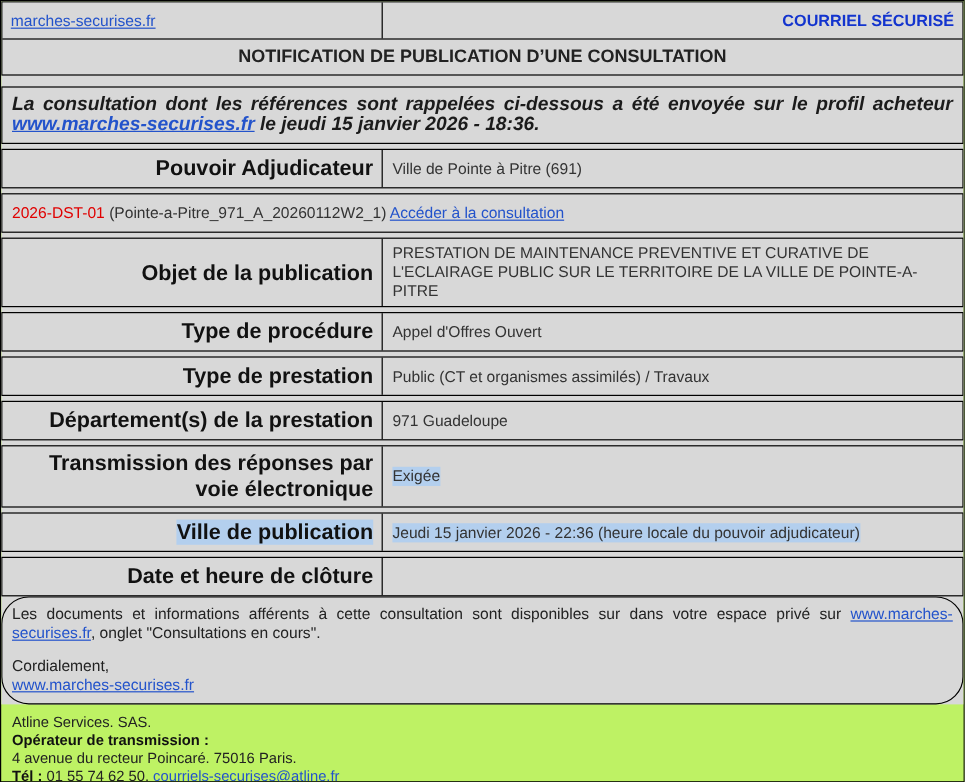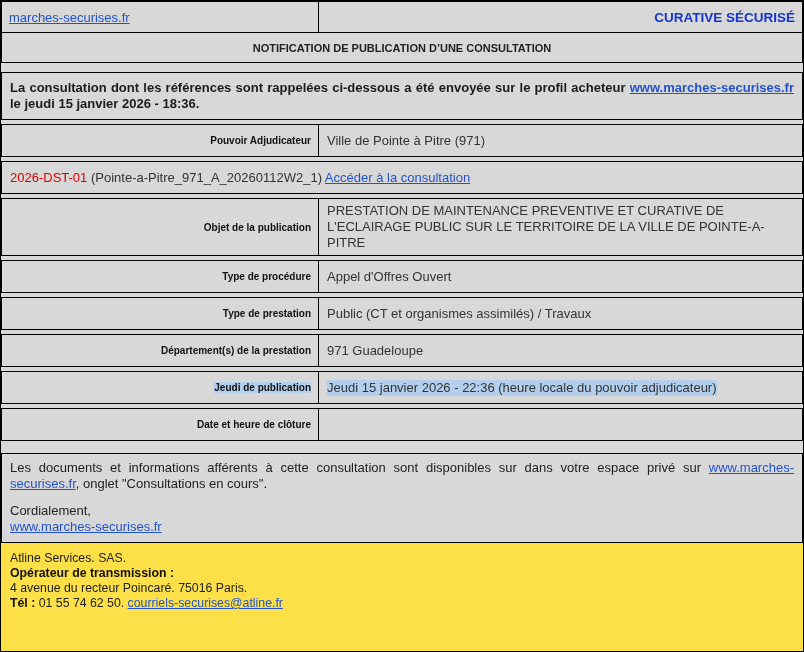--- a/index.html
+++ b/index.html
@@ -1,74 +1,74 @@
 <!DOCTYPE html>
 <html><head>
 <meta charset="utf-8">
 <style>
   * { box-sizing: border-box; margin: 0; padding: 0; }
   html,body { width: 804px; height: 652px; }
   body { font-family: "Liberation Sans", sans-serif; background: #f1f1f1; }
-  .page { width: 804px; height: 652px; border: 1px solid #000; background: #fde047; overflow: hidden; }
+  .page { width: 804px; height: 652px; border: 1px solid #000; background: #bef264; overflow: hidden; }
   .main { background: #d8d8d8; }
 
   .box { border: 1px solid #000; }
 
   
   .header-row { display: flex; height: 30px; }
   .header-cell-left { flex: 0 0 317px; border-right: 1px solid #000; display: flex; align-items: center; padding-left: 7px; font-size: 13px; }
   .header-cell-right { flex: 1; display: flex; align-items: center; justify-content: flex-end; padding-right: 7px; font-size: 13.5px; font-weight: bold; color: #1334ce; }
-  .title-row { border-top: 1px solid #000; height: 30px; display: flex; align-items: center; justify-content: center; font-size: 11px; font-weight: bold; color: #222; }
+  .title-row { border-top: 1px solid #000; height: 30px; display: flex; align-items: center; justify-content: center; font-size: 15px; font-weight: bold; color: #222; }
 
   
-  .intro { margin-top: 9px; padding: 7px 8px; font-size: 13px; font-weight: bold; line-height: 16px; text-align: justify; color: #1b1b1b; }
+  .intro { margin-top: 9px; padding: 7px 8px; font-size: 16px; font-weight: bold; line-height: 16px; text-align: justify; color: #1b1b1b; font-style: italic; }
 
   
   .trow { display: flex; min-height: 33px; margin-top: 4px; background: #d8d8d8; }
-  .tlabel { flex: 0 0 317px; border-right: 1px solid #000; display: flex; align-items: center; justify-content: flex-end; text-align: right; padding: 4px 7px 4px 8px; font-size: 10px; font-weight: bold; color: #111; }
+  .tlabel { flex: 0 0 317px; border-right: 1px solid #000; display: flex; align-items: center; justify-content: flex-end; text-align: right; padding: 4px 7px 4px 8px; font-size: 18px; font-weight: bold; color: #111; }
   .tvalue { flex: 1; display: flex; align-items: center; padding: 4px 10px 4px 8px; font-size: 13px; color: #333; line-height: 16px; }
   .tvalue .inner { display: inline; }
 
   a, .link { color: #2353cb; text-decoration: underline; cursor: pointer; }
   .red { color: #e00000; }
   .hl { background: #b3cfee; }
 
   
-  .footerbox { margin-top: 12px; padding: 6px 8px 8px 8px; font-size: 13px; line-height: 15.5px; color: #222; }
+  .footerbox { margin-top: 0; padding: 6px 8px 8px 8px; font-size: 13px; line-height: 15.5px; color: #222; border-radius: 23px; }
   .footerbox .para { text-align: justify; }
   .spacer { height: 12px; }
 
   
   .operator { padding: 8px 9px; font-size: 12.3px; line-height: 15px; color: #222; }
   .operator b { color: #111; }
 </style>
 </head>
 <body>
 
 <div class="page">
   <div class="main">
 
     <div class="box">
       <div class="header-row">
         <div class="header-cell-left">
           <span class="link">marches-securises.fr</span>
         </div>
-        <div class="header-cell-right">CURATIVE SÉCURISÉ</div>
+        <div class="header-cell-right">COURRIEL SÉCURISÉ</div>
       </div>
       <div class="title-row">NOTIFICATION DE PUBLICATION D’UNE CONSULTATION</div>
     </div>
 
     <div class="box intro"><span>La consultation dont les références sont rappelées ci-dessous a été envoyée sur le profil acheteur </span><span class="link">www.marches-securises.fr</span><span> le jeudi 15 janvier 2026 - 18:36.</span></div>
 
     <div>
 
       <div class="box trow">
         <div class="tlabel">Pouvoir Adjudicateur</div>
         <div class="tvalue">
-            <span class="inner">Ville de Pointe à Pitre (971)</span>
+            <span class="inner">Ville de Pointe à Pitre (691)</span>
           </div>
       </div>
 
       <div class="box trow">
         <div class="tvalue">
           <span class="inner"><span class="red">2026-DST-01</span><span> (Pointe-a-Pitre_971_A_20260112W2_1) </span><span class="link">Accéder à la consultation</span></span>
         </div>
       </div>
 
       <div class="box trow">
@@ -92,24 +92,30 @@
           </div>
       </div>
 
       <div class="box trow">
         <div class="tlabel">Département(s) de la prestation</div>
         <div class="tvalue">
             <span class="inner">971 Guadeloupe</span>
           </div>
       </div>
 
+      <div class="box trow">
+        <div class="tlabel">Transmission des réponses par voie électronique</div>
+        <div class="tvalue">
+            <span class="inner hl">Exigée</span>
+          </div>
+      </div>
 
       <div class="box trow">
         <div class="tlabel">
-            <span class="hl">Jeudi de publication</span>
+            <span class="hl">Ville de publication</span>
           </div>
         <div class="tvalue">
             <span class="inner hl">Jeudi 15 janvier 2026 - 22:36 (heure locale du pouvoir adjudicateur)</span>
           </div>
       </div>
 
       <div class="box trow">
         <div class="tlabel">Date et heure de clôture</div>
       </div>
 

